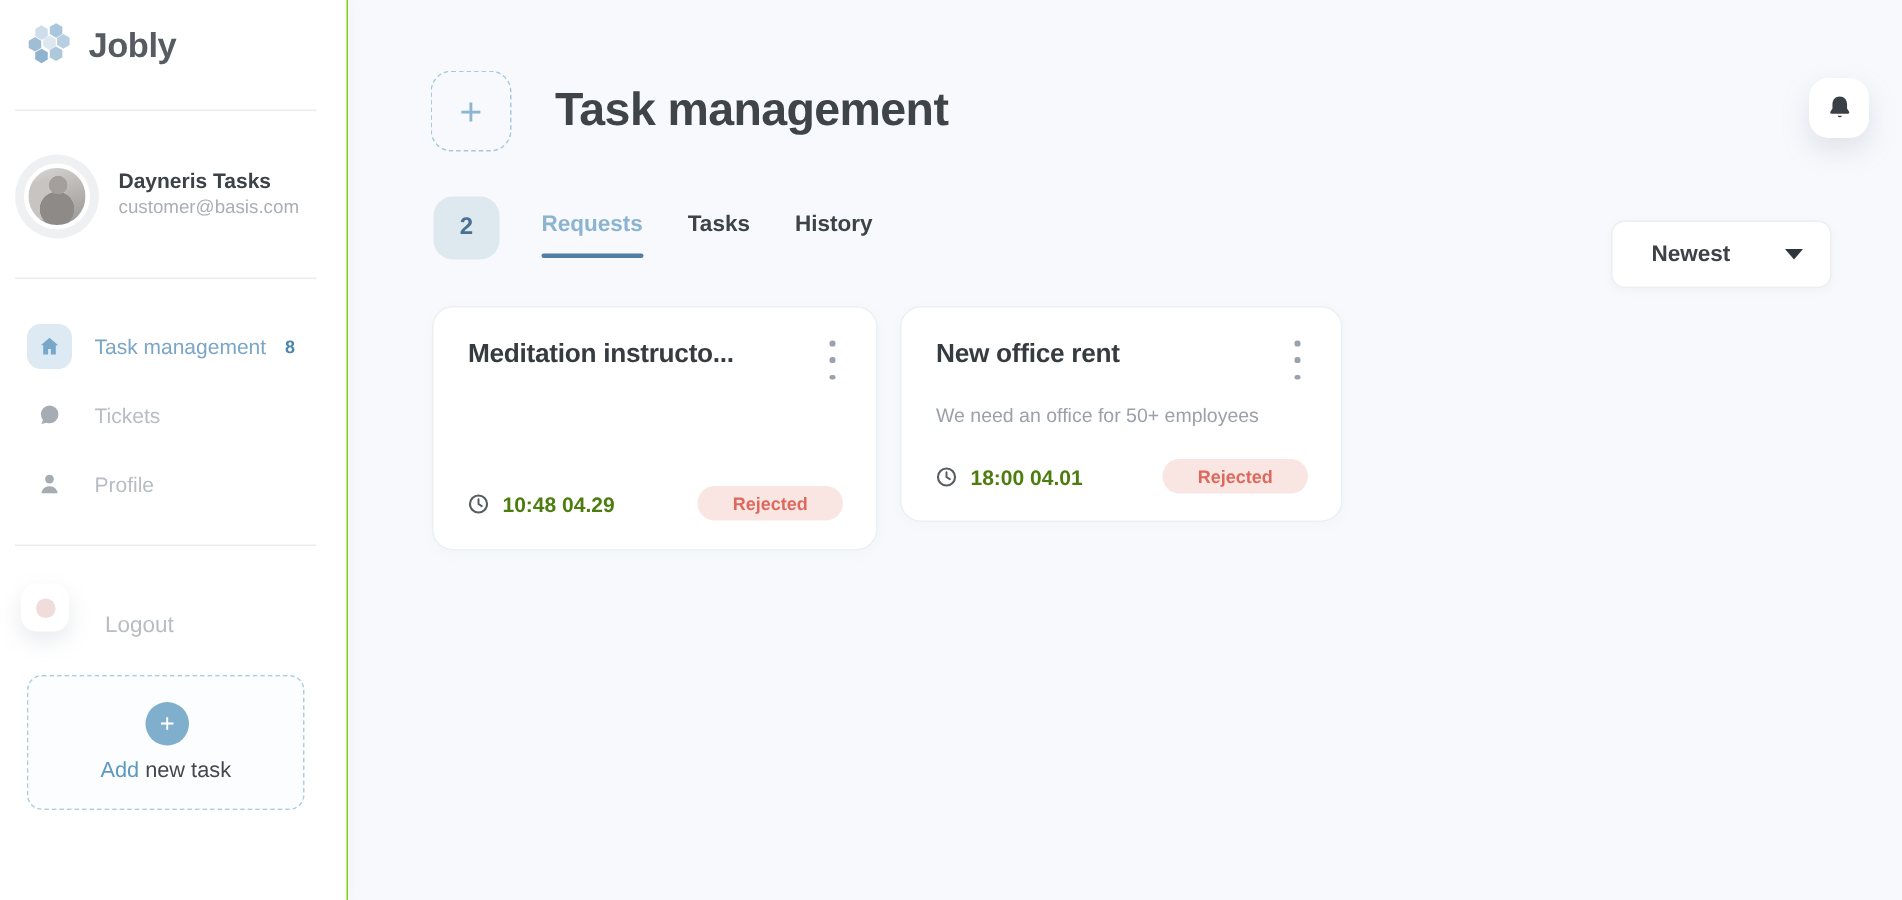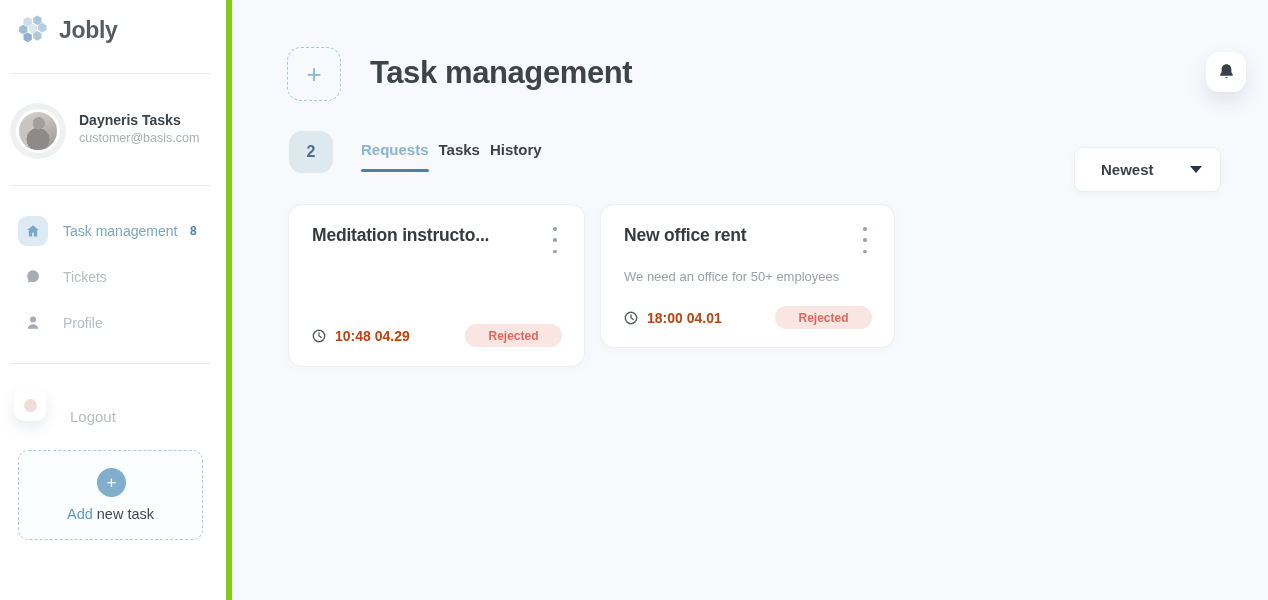--- a/index.html
+++ b/index.html
@@ -2,21 +2,21 @@
 <html><head>
 <meta charset="utf-8">
 <style>
   * { margin:0; padding:0; box-sizing:border-box; }
   html,body { width:1268px; height:600px; }
   body { font-family:"Liberation Sans","DejaVu Sans",sans-serif; background:#f7f9fc; }
   .app { position:relative; width:1268px; height:600px; background:#f7f9fc; overflow:hidden; }
 
   
   .sidebar { position:absolute; left:0; top:0; width:232px; height:600px; background:#ffffff;
-             border-right:6px solid #84cc16; box-shadow:2px 0 8px rgba(150,160,175,.06); }
+             border-right:1px solid #84cc16; box-shadow:2px 0 8px rgba(150,160,175,.06); }
   .logo { position:absolute; left:17px; top:14px; display:flex; align-items:center; gap:9px; }
   .logo-text { font-size:23px; font-weight:800; color:#565c62; letter-spacing:-.3px; }
   .divider { position:absolute; left:10px; width:201px; height:1px; background:#e9ecef; }
   .d1 { top:73px; } .d2 { top:185px; } .d3 { top:363px; }
 
   .user { position:absolute; left:10px; top:103px; width:212px; }
   .avatar { position:absolute; left:0; top:0; width:56px; height:56px; border-radius:50%; background:#eef0f2; }
   .avatar-photo { position:absolute; left:6px; top:6px; width:44px; height:44px; border-radius:50%;
                   border:3px solid #ffffff;
                   background:
@@ -59,21 +59,21 @@
   .page-title { position:absolute; left:370px; top:55px; font-size:31px; font-weight:800;
                 color:#3f4449; letter-spacing:-.4px; }
   .bell-btn { position:absolute; left:1206px; top:52px; width:40px; height:40px; border-radius:13px;
               background:#ffffff; box-shadow:0 8px 18px rgba(150,160,175,.25);
               display:flex; align-items:center; justify-content:center; cursor:pointer; }
 
   
   .count-badge { position:absolute; left:289px; top:131px; width:44px; height:42px; border-radius:13px;
                  background:#dee8ef; color:#4a7193; font-size:16px; font-weight:700;
                  display:flex; align-items:center; justify-content:center; }
-  .tabs { position:absolute; left:361px; top:141px; display:flex; gap:10px; }
+  .tabs { position:absolute; left:361px; top:141px; display:flex; gap:30px; }
   .tab { position:relative; font-size:15px; font-weight:700; color:#3d4347; padding-bottom:14px; cursor:pointer; }
   .tab.active { color:#8cb4d1; }
   .tab.active::after { content:""; position:absolute; left:0; right:0; bottom:0; height:3px;
                        border-radius:2px; background:#527ea1; }
   .sort { position:absolute; left:1074px; top:147px; width:147px; height:45px; background:#ffffff;
           border:1px solid #eceff2; border-radius:9px; box-shadow:0 2px 6px rgba(150,160,175,.08);
           display:flex; align-items:center; padding:0 18px 0 26px; cursor:pointer;
           font-size:15px; font-weight:600; color:#3d4247; }
   .caret { margin-left:auto; width:0; height:0; border-left:6px solid transparent;
            border-right:6px solid transparent; border-top:7px solid #2f353a; }
@@ -86,21 +86,21 @@
   .card-title { position:absolute; left:23px; top:20px; font-size:17.5px; font-weight:700;
                 color:#363b40; letter-spacing:-.2px; }
   .kebab { position:absolute; right:20px; top:22px; width:18px; height:26px; display:flex;
            flex-direction:column; align-items:center; justify-content:space-between; cursor:pointer; }
   .kebab i { width:3.5px; height:3.5px; border-radius:50%; background:#99a2ad; }
   .card-desc { position:absolute; left:23px; top:61px; width:245px; font-size:13px;
                line-height:21px; color:#9aa1a8; }
   .card-meta { position:absolute; left:23px; right:22px; display:flex; align-items:center; }
   .card-0 .card-meta { top:119px; } .card-1 .card-meta { top:101px; }
   .clock { display:flex; align-items:center; margin-right:9px; }
-  .card-time { font-size:14px; font-weight:600; color:#c2410c; }
+  .card-time { font-size:14px; font-weight:600; color:#4d7c0f; }
   .status-pill { margin-left:auto; width:97px; height:23px; border-radius:999px; background:#f9e6e3;
                  color:#dd695d; font-size:12px; font-weight:700;
                  display:flex; align-items:center; justify-content:center; }
 </style>
 </head>
 <body>
 
 <div class="app">
 
   <aside class="sidebar">

